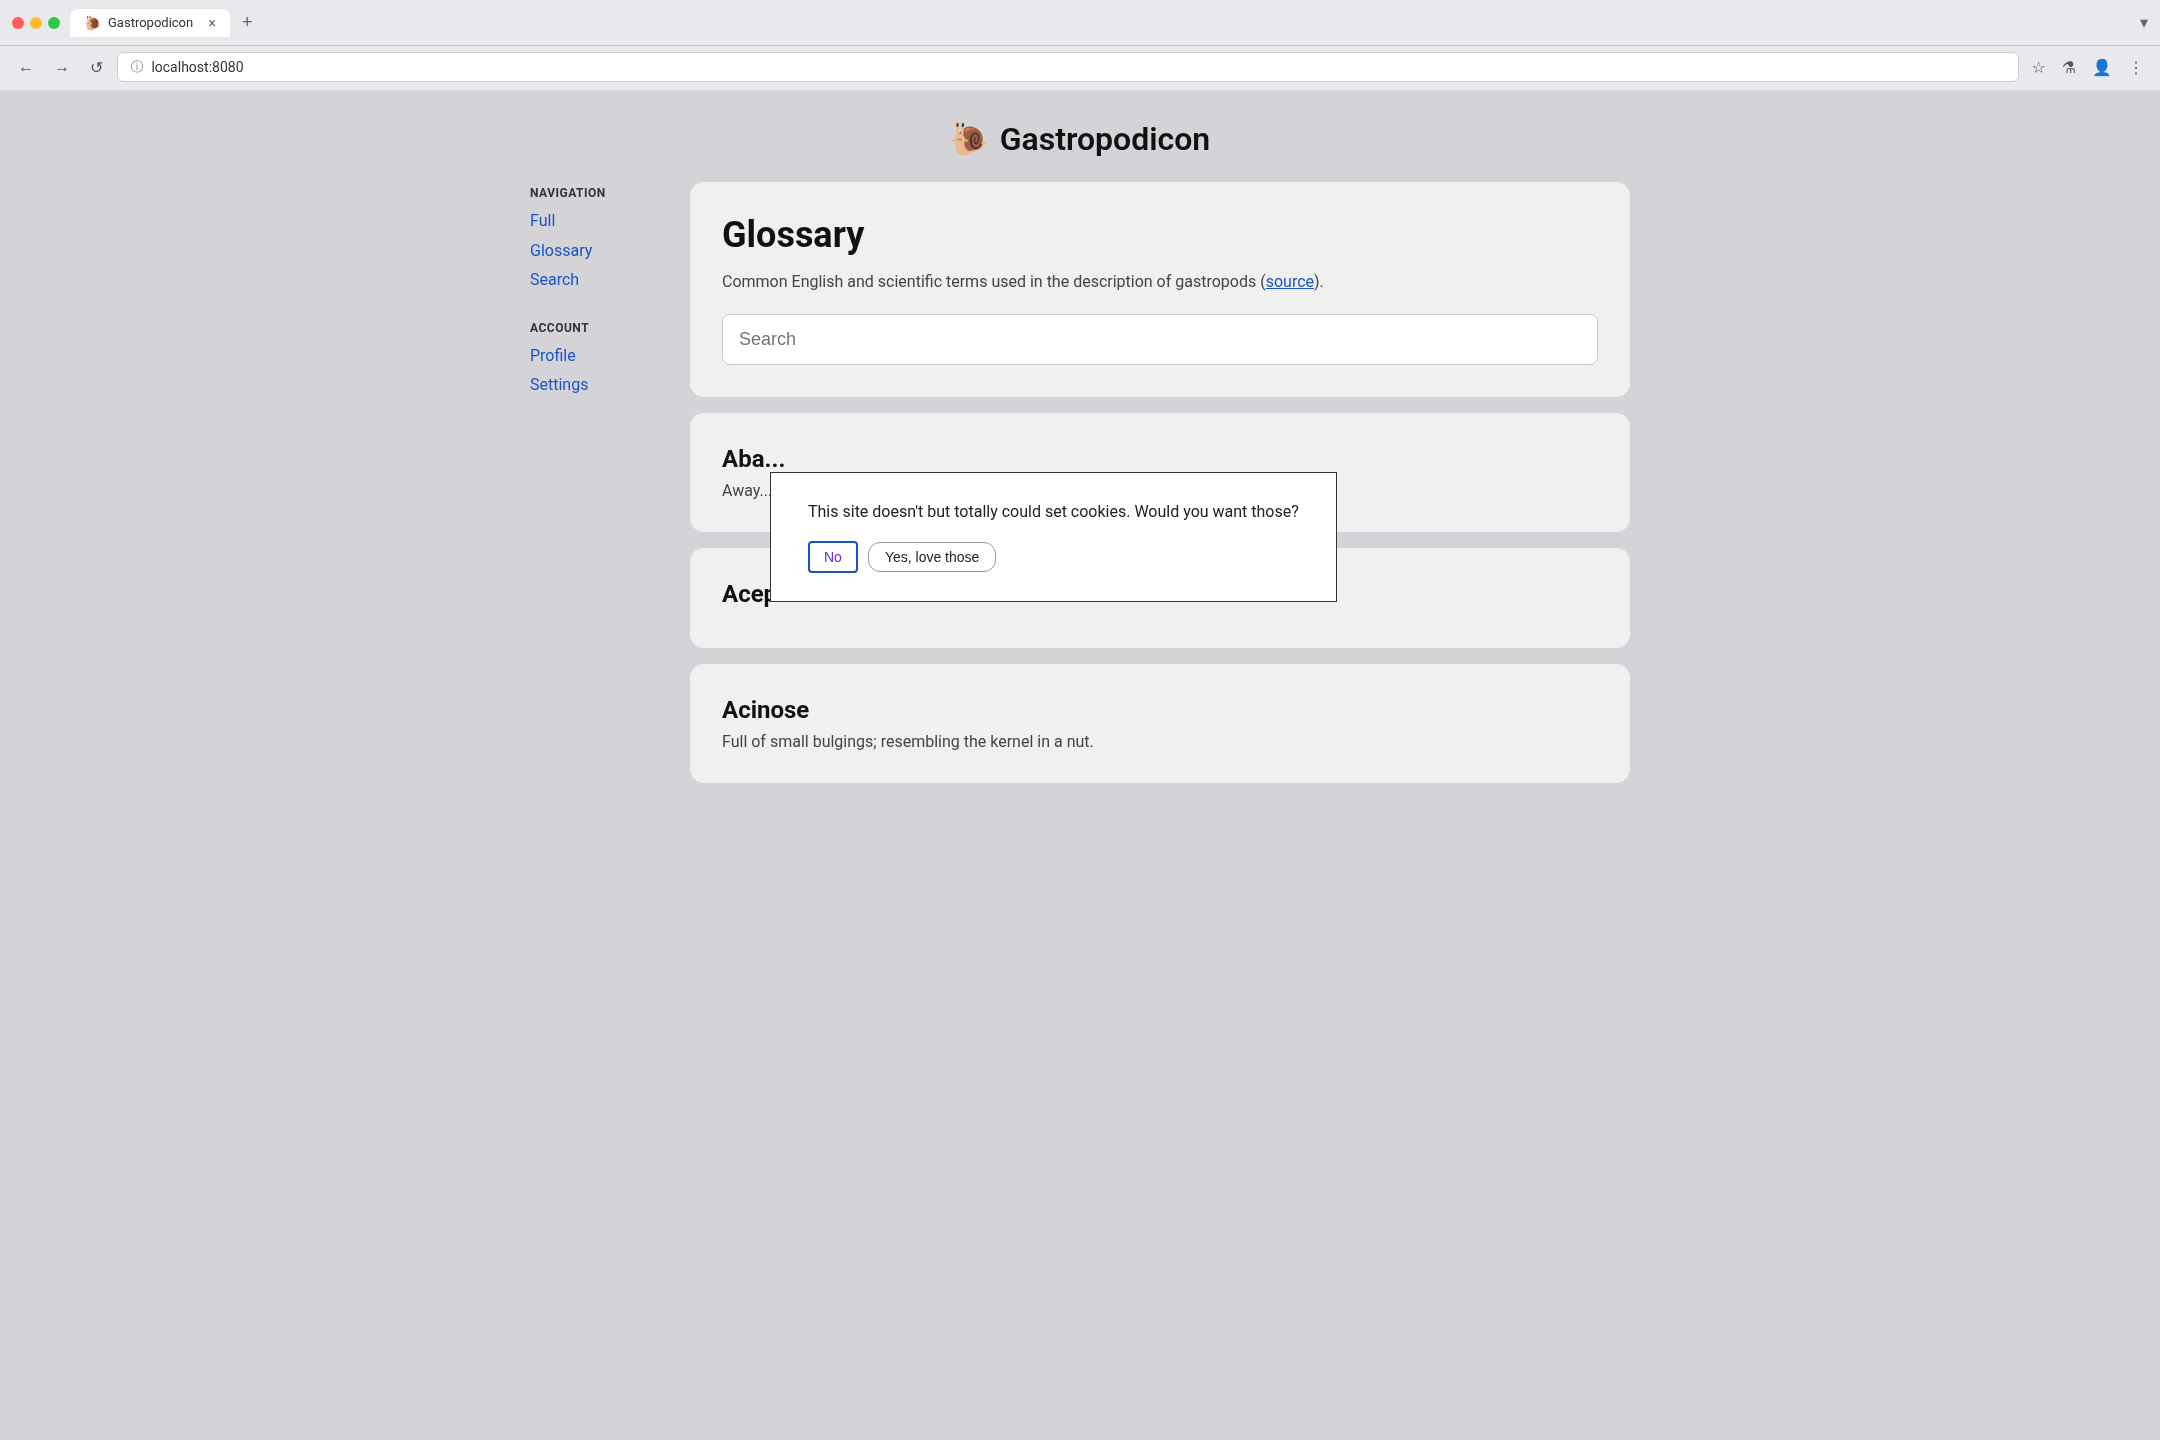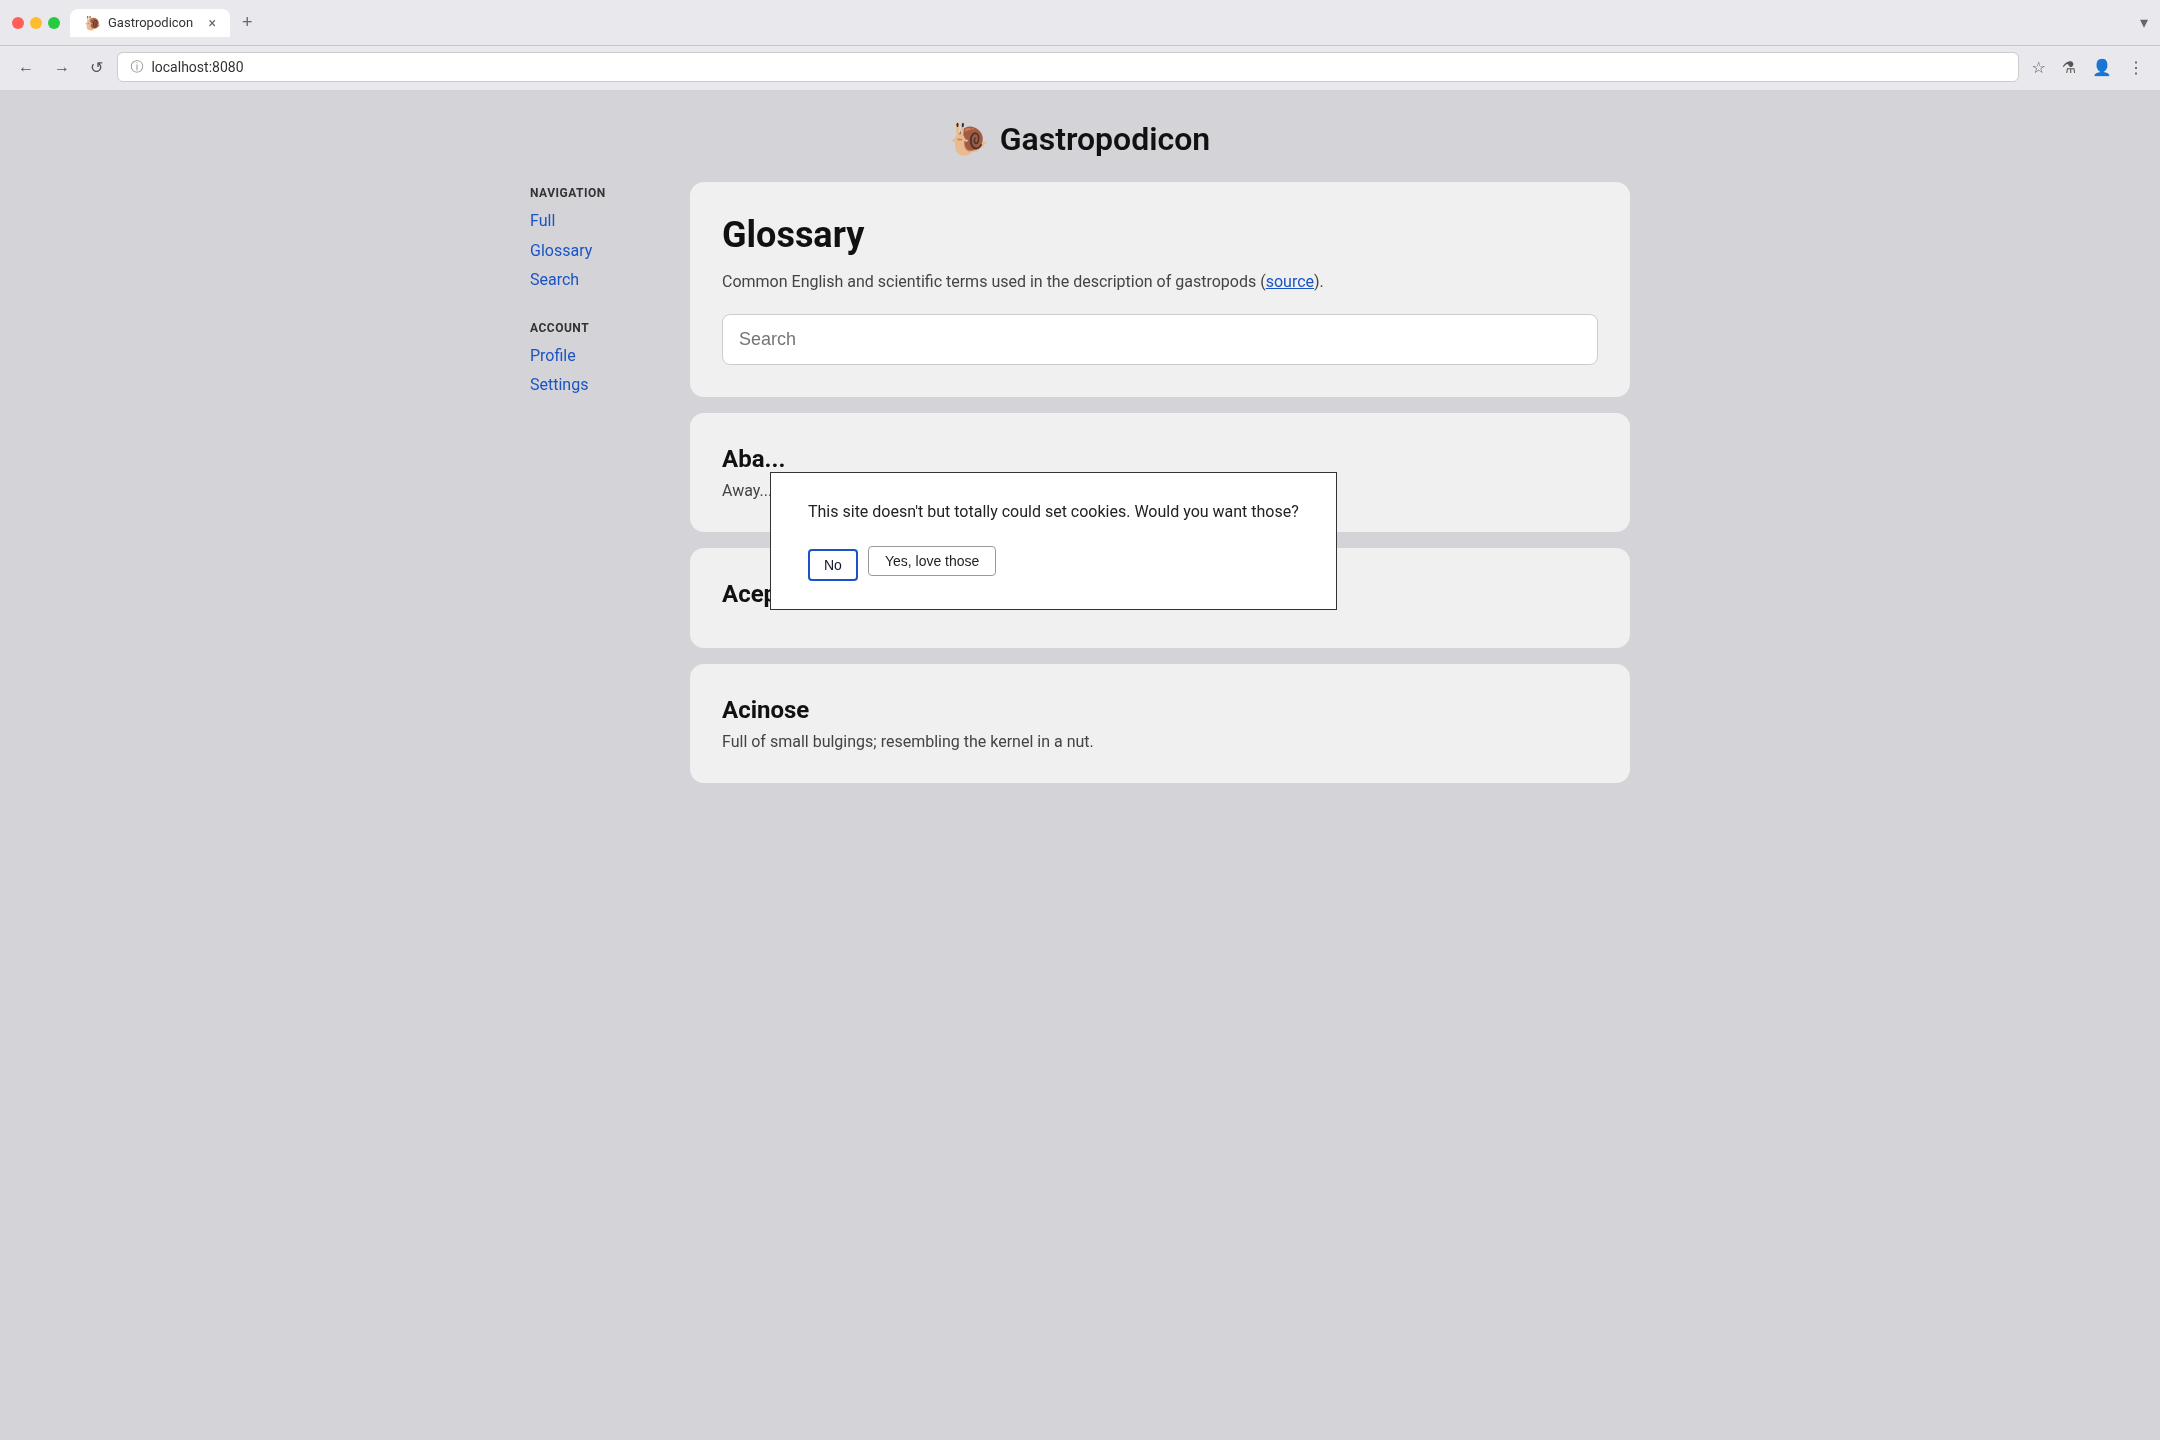--- a/index.html
+++ b/index.html
@@ -295,34 +295,33 @@
       display: flex;
       gap: 10px;
       align-items: center;
     }
 
     .btn-no {
       padding: 6px 14px;
       font-size: 14px;
       border: 2px solid #1a54c4;
       background: white;
-      color: #0f172a;
+      color: #6d28d9;
       border-radius: 4px;
       cursor: pointer;
       font-weight: 500;
-      margin-top: 8px;
     }
 
     .btn-yes {
       padding: 6px 16px;
       font-size: 14px;
       border: 1.5px solid #999;
       background: white;
       color: #222;
-      border-radius: 4px;
+      border-radius: 12px;
       cursor: pointer;
     }
   </style>
 </head>
 <body>
 
 <div class="browser-chrome">
   <div class="traffic-lights">
     <div class="traffic-light close"></div>
     <div class="traffic-light minimize"></div>

